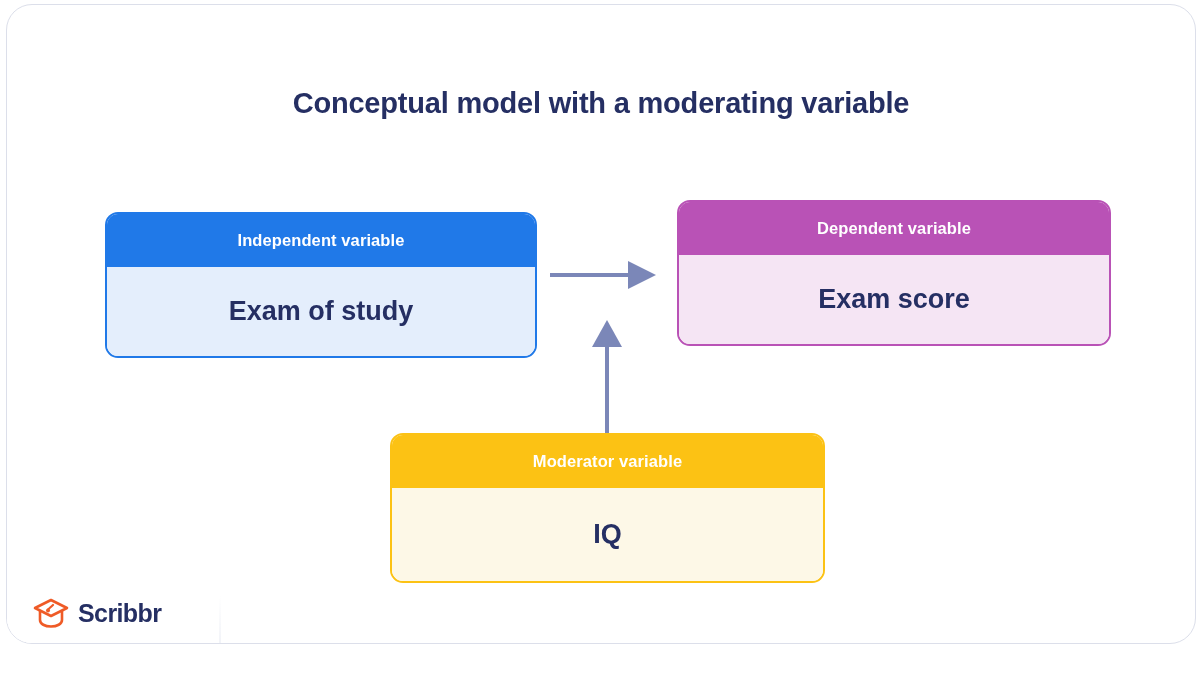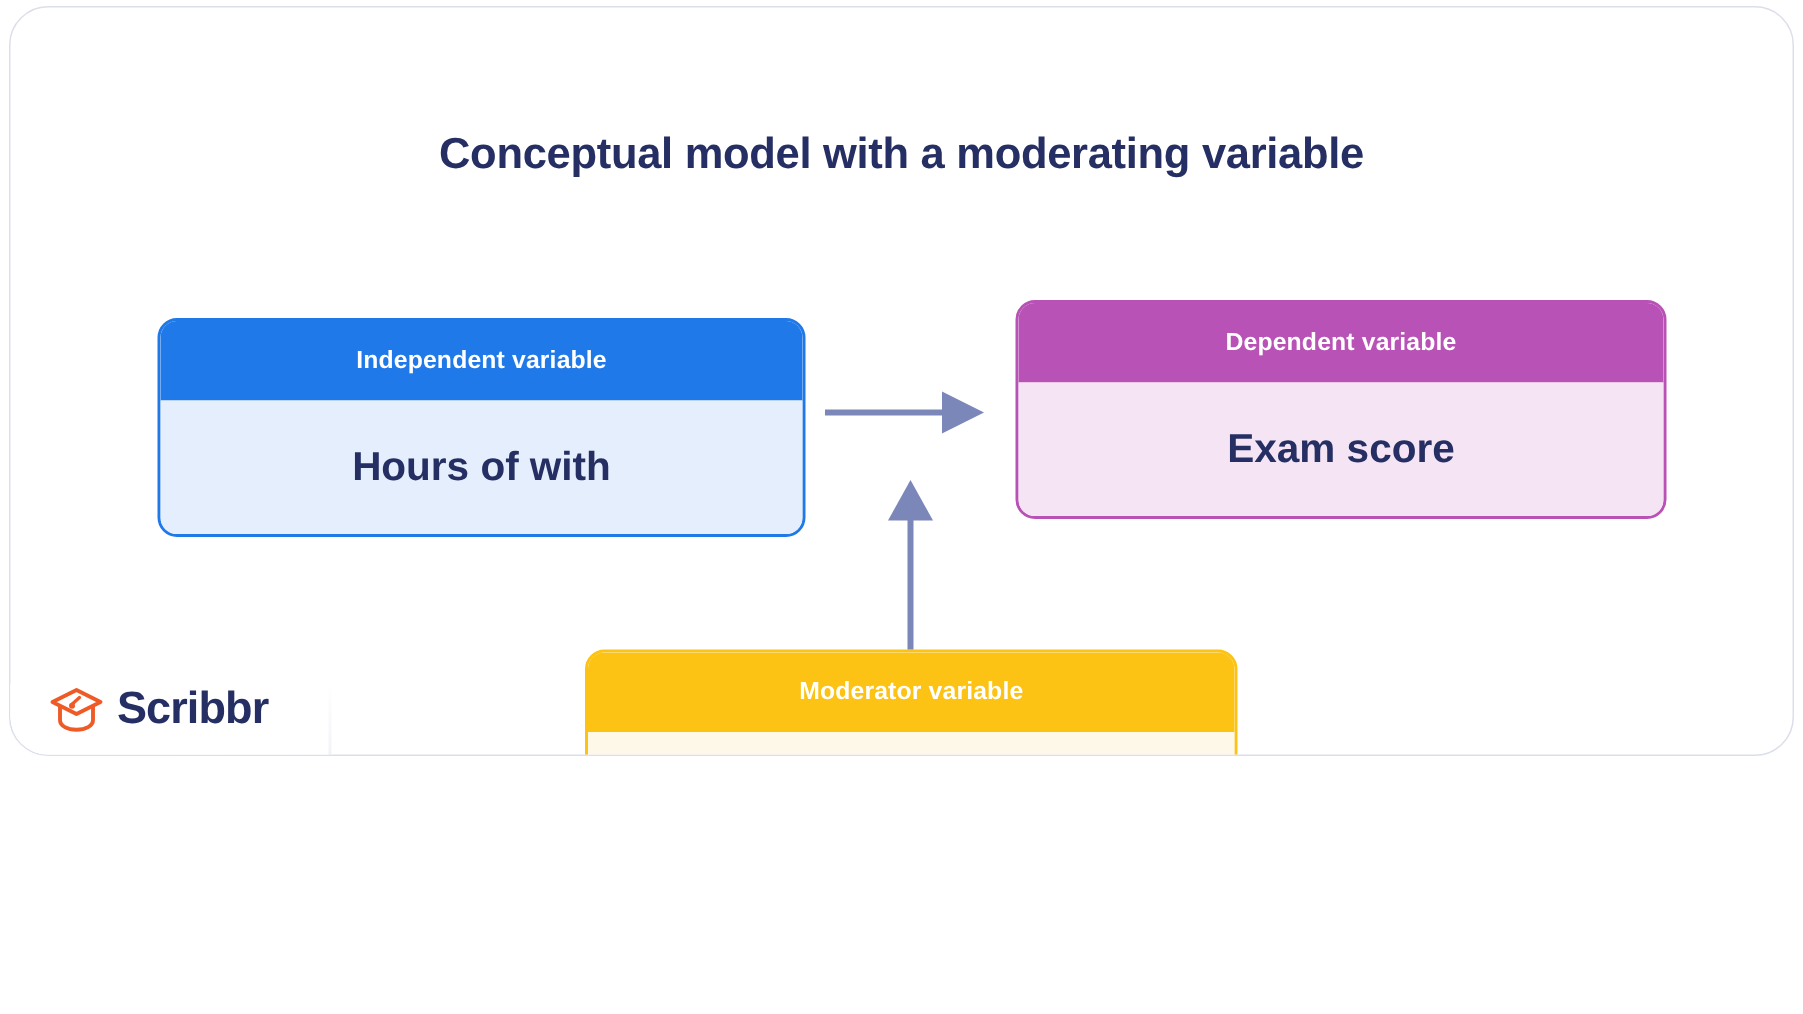--- a/index.html
+++ b/index.html
@@ -13,21 +13,21 @@
     font-family: "Liberation Sans", sans-serif;
     overflow: hidden;
   }
 
   
   .page-card {
     position: absolute;
     left: 6px;
     top: 4px;
     width: 1190px;
-    height: 500px;
+    height: 640px;
     background: #ffffff;
     border: 1px solid #dcdfea;
     border-radius: 26px;
     box-sizing: border-box;
     overflow: hidden;
   }
 
   
   .diagram-title {
     position: absolute;
@@ -127,37 +127,37 @@
   .logo-row {
     position: absolute;
     left: 36px;
     bottom: 24px;
     display: flex;
     align-items: center;
     gap: 9px;
   }
   .logo-mark { display: block; }
   .logo-word {
-    font-size: 30px;
+    font-size: 25px;
     font-weight: bold;
     color: #252f63;
     letter-spacing: -0.6px;
     line-height: 1;
   }
 </style>
 </head>
 <body>
 
 <div class="page-card">
 
   <div class="diagram-title">Conceptual model with a moderating variable</div>
 
   <div class="var-box" id="box-independent">
     <div class="var-head">Independent variable</div>
-    <div class="var-body">Hours of with</div>
+    <div class="var-body">Exam of study</div>
   </div>
 
   <div class="var-box" id="box-moderator">
     <div class="var-head">Moderator variable</div>
     <div class="var-body">IQ</div>
   </div>
 
   <div class="var-box" id="box-dependent">
     <div class="var-head">Dependent variable</div>
     <div class="var-body">Exam score</div>

